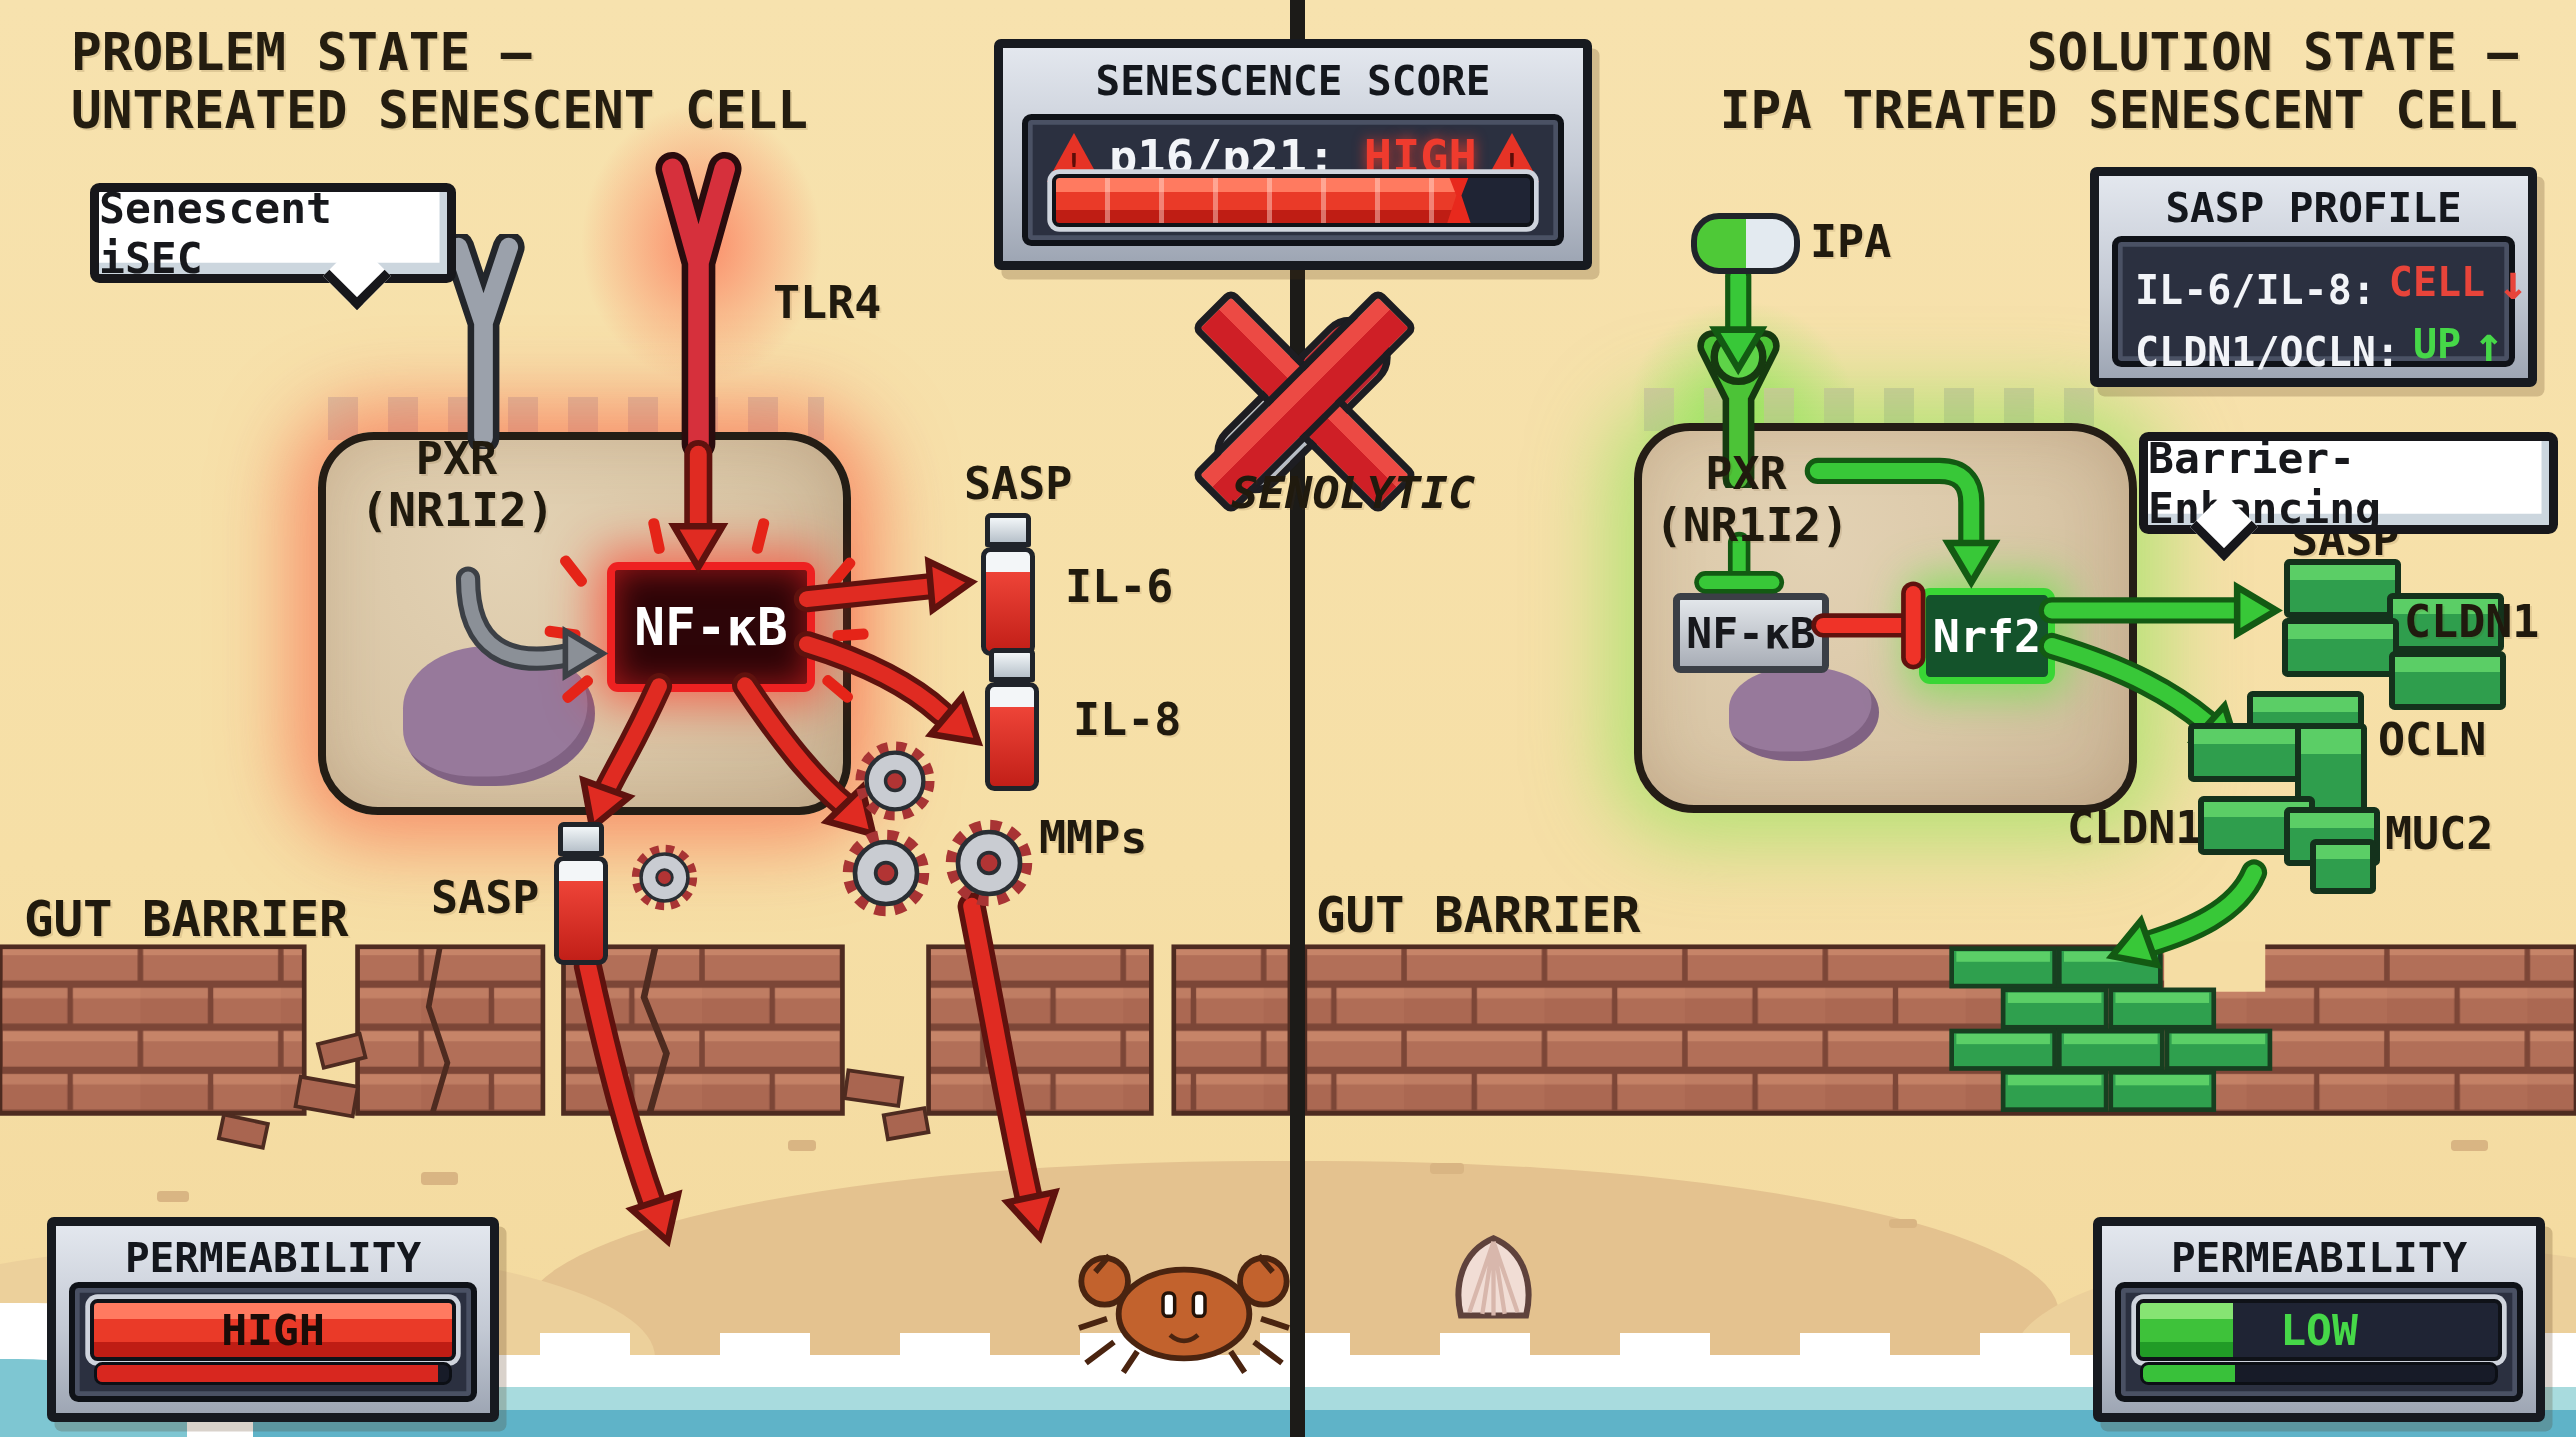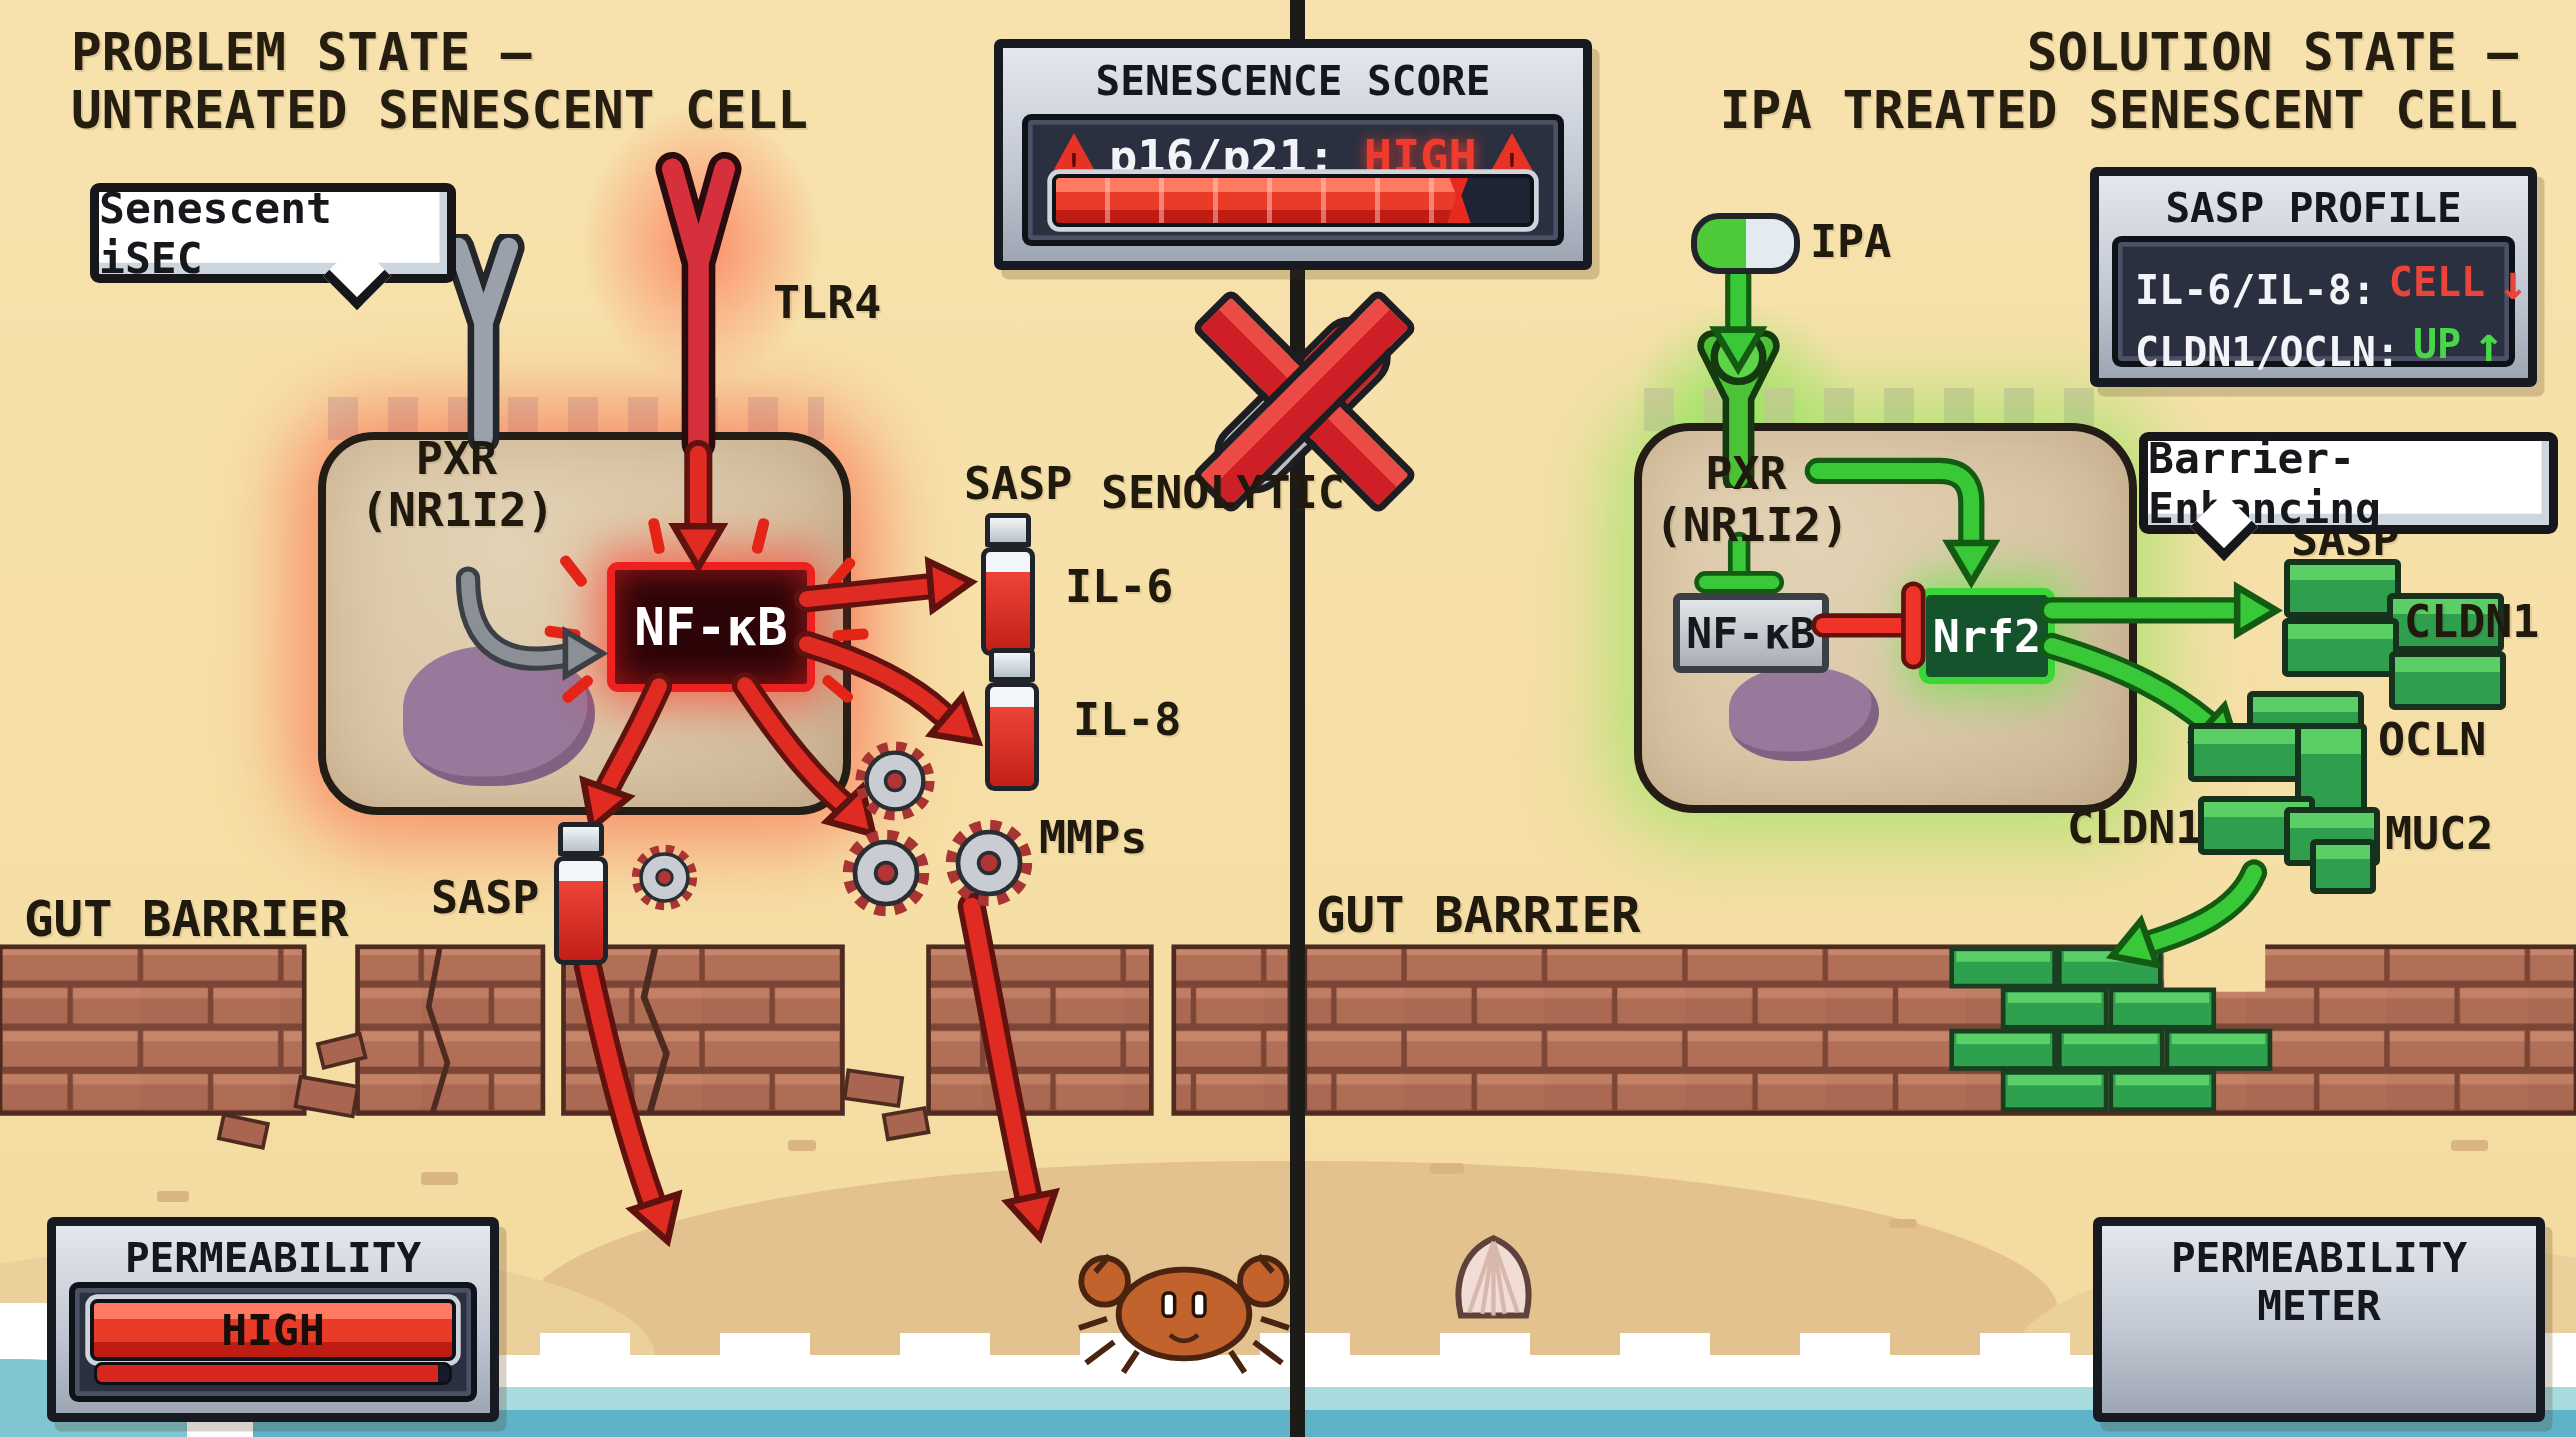--- a/index.html
+++ b/index.html
@@ -355,21 +355,21 @@
         <div class="marker" style="left:calc(85% - 16px);top:-17px;"></div>
       </div>
     </div>
   </div>
 
   <div class="abs" style="left:1161px;top:300px;width:271px;height:225px;z-index:6;">
     <div class="pill-diag" style="left:36px;top:67px;transform:rotate(-45deg);"></div>
     <div class="xbar" style="left:11.2px;top:73px;transform:rotate(45deg);"></div>
     <div class="xbar" style="left:11.2px;top:73px;transform:rotate(-45deg);"></div>
   </div>
-  <div class="abs lbl" style="left:1101px;top:466px;width:374px;text-align:left;z-index:6;">SENOLYTIC</div>
+  <div class="abs lbl" style="left:1101px;top:466px;width:374px;text-align:right;z-index:6;font-style:italic;">SENOLYTIC</div>
 
   <div class="abs capsule cap-green" style="left:1691px;top:213px;width:97px;height:49px;"></div>
   <div class="abs lbl" style="left:1810px;top:215px;">IPA</div>
   <div class="abs lbl" style="left:1685px;top:447px;width:122px;text-align:center;">PXR</div>
   <div class="abs lbl lbl-sm" style="left:1655px;top:498px;width:187px;text-align:center;">(NR1I2)</div>
 
   <div class="abs frame" style="left:2090px;top:167px;width:429px;height:202px;z-index:6;">
     <div class="frame-title" style="top:7.5px;">SASP PROFILE</div>
     <div class="darkpanel" style="left:13px;right:13px;top:60px;bottom:11.2px;padding:9.4px 17px;display:flex;flex-direction:column;justify-content:space-around;">
       <div class="prow">
@@ -414,20 +414,29 @@
         <div class="fill fill-red" style="width: 100%;"></div>
         <div class="bar-text" style="color:#1a0c08;">HIGH</div>
       </div>
       <div class="gauge" style="left:19px;right:19px;bottom:11.2px;">
         <div class="fill" style="background: rgb(216, 39, 31); width: 97%;"></div>
       </div>
     </div>
   </div>
   <div class="abs frame" style="left:2093px;top:1217px;width:434px;height:187px;z-index:6;">
     <div class="frame-title" style="top:7.5px;">PERMEABILITY METER</div>
+    <div class="darkpanel" style="left:13px;right:13px;top:56px;bottom:11.2px;">
+      <div class="bar-track" style="left:15px;right:15px;top:11.2px;height:54px;">
+        <div class="fill fill-green" style="width: 26%;"></div>
+        <div class="bar-text" style="color:#46d848;">LOW</div>
+      </div>
+      <div class="gauge" style="left:19px;right:19px;bottom:11.2px;">
+        <div class="fill" style="background: rgb(57, 193, 58); width: 26%;"></div>
+      </div>
+    </div>
   </div>
 
   <svg class="abs" style="left:1067px;top:1237px;z-index:3;" width="234" height="140" viewBox="0 0 200 120">
     <g stroke="#4a2410" stroke-width="5" fill="#c2622d">
       <path d="M40,90 L16,108 M60,98 L48,116 M140,98 L152,116 M160,90 L184,108 M34,70 L10,78 M166,70 L190,78" fill="none"></path>
       <circle cx="32" cy="38" r="20"></circle>
       <circle cx="168" cy="38" r="20"></circle>
       <path d="M24,30 l12,-14 M176,30 l-12,-14" fill="none"></path>
       <ellipse cx="100" cy="66" rx="56" ry="38"></ellipse>
     </g>

